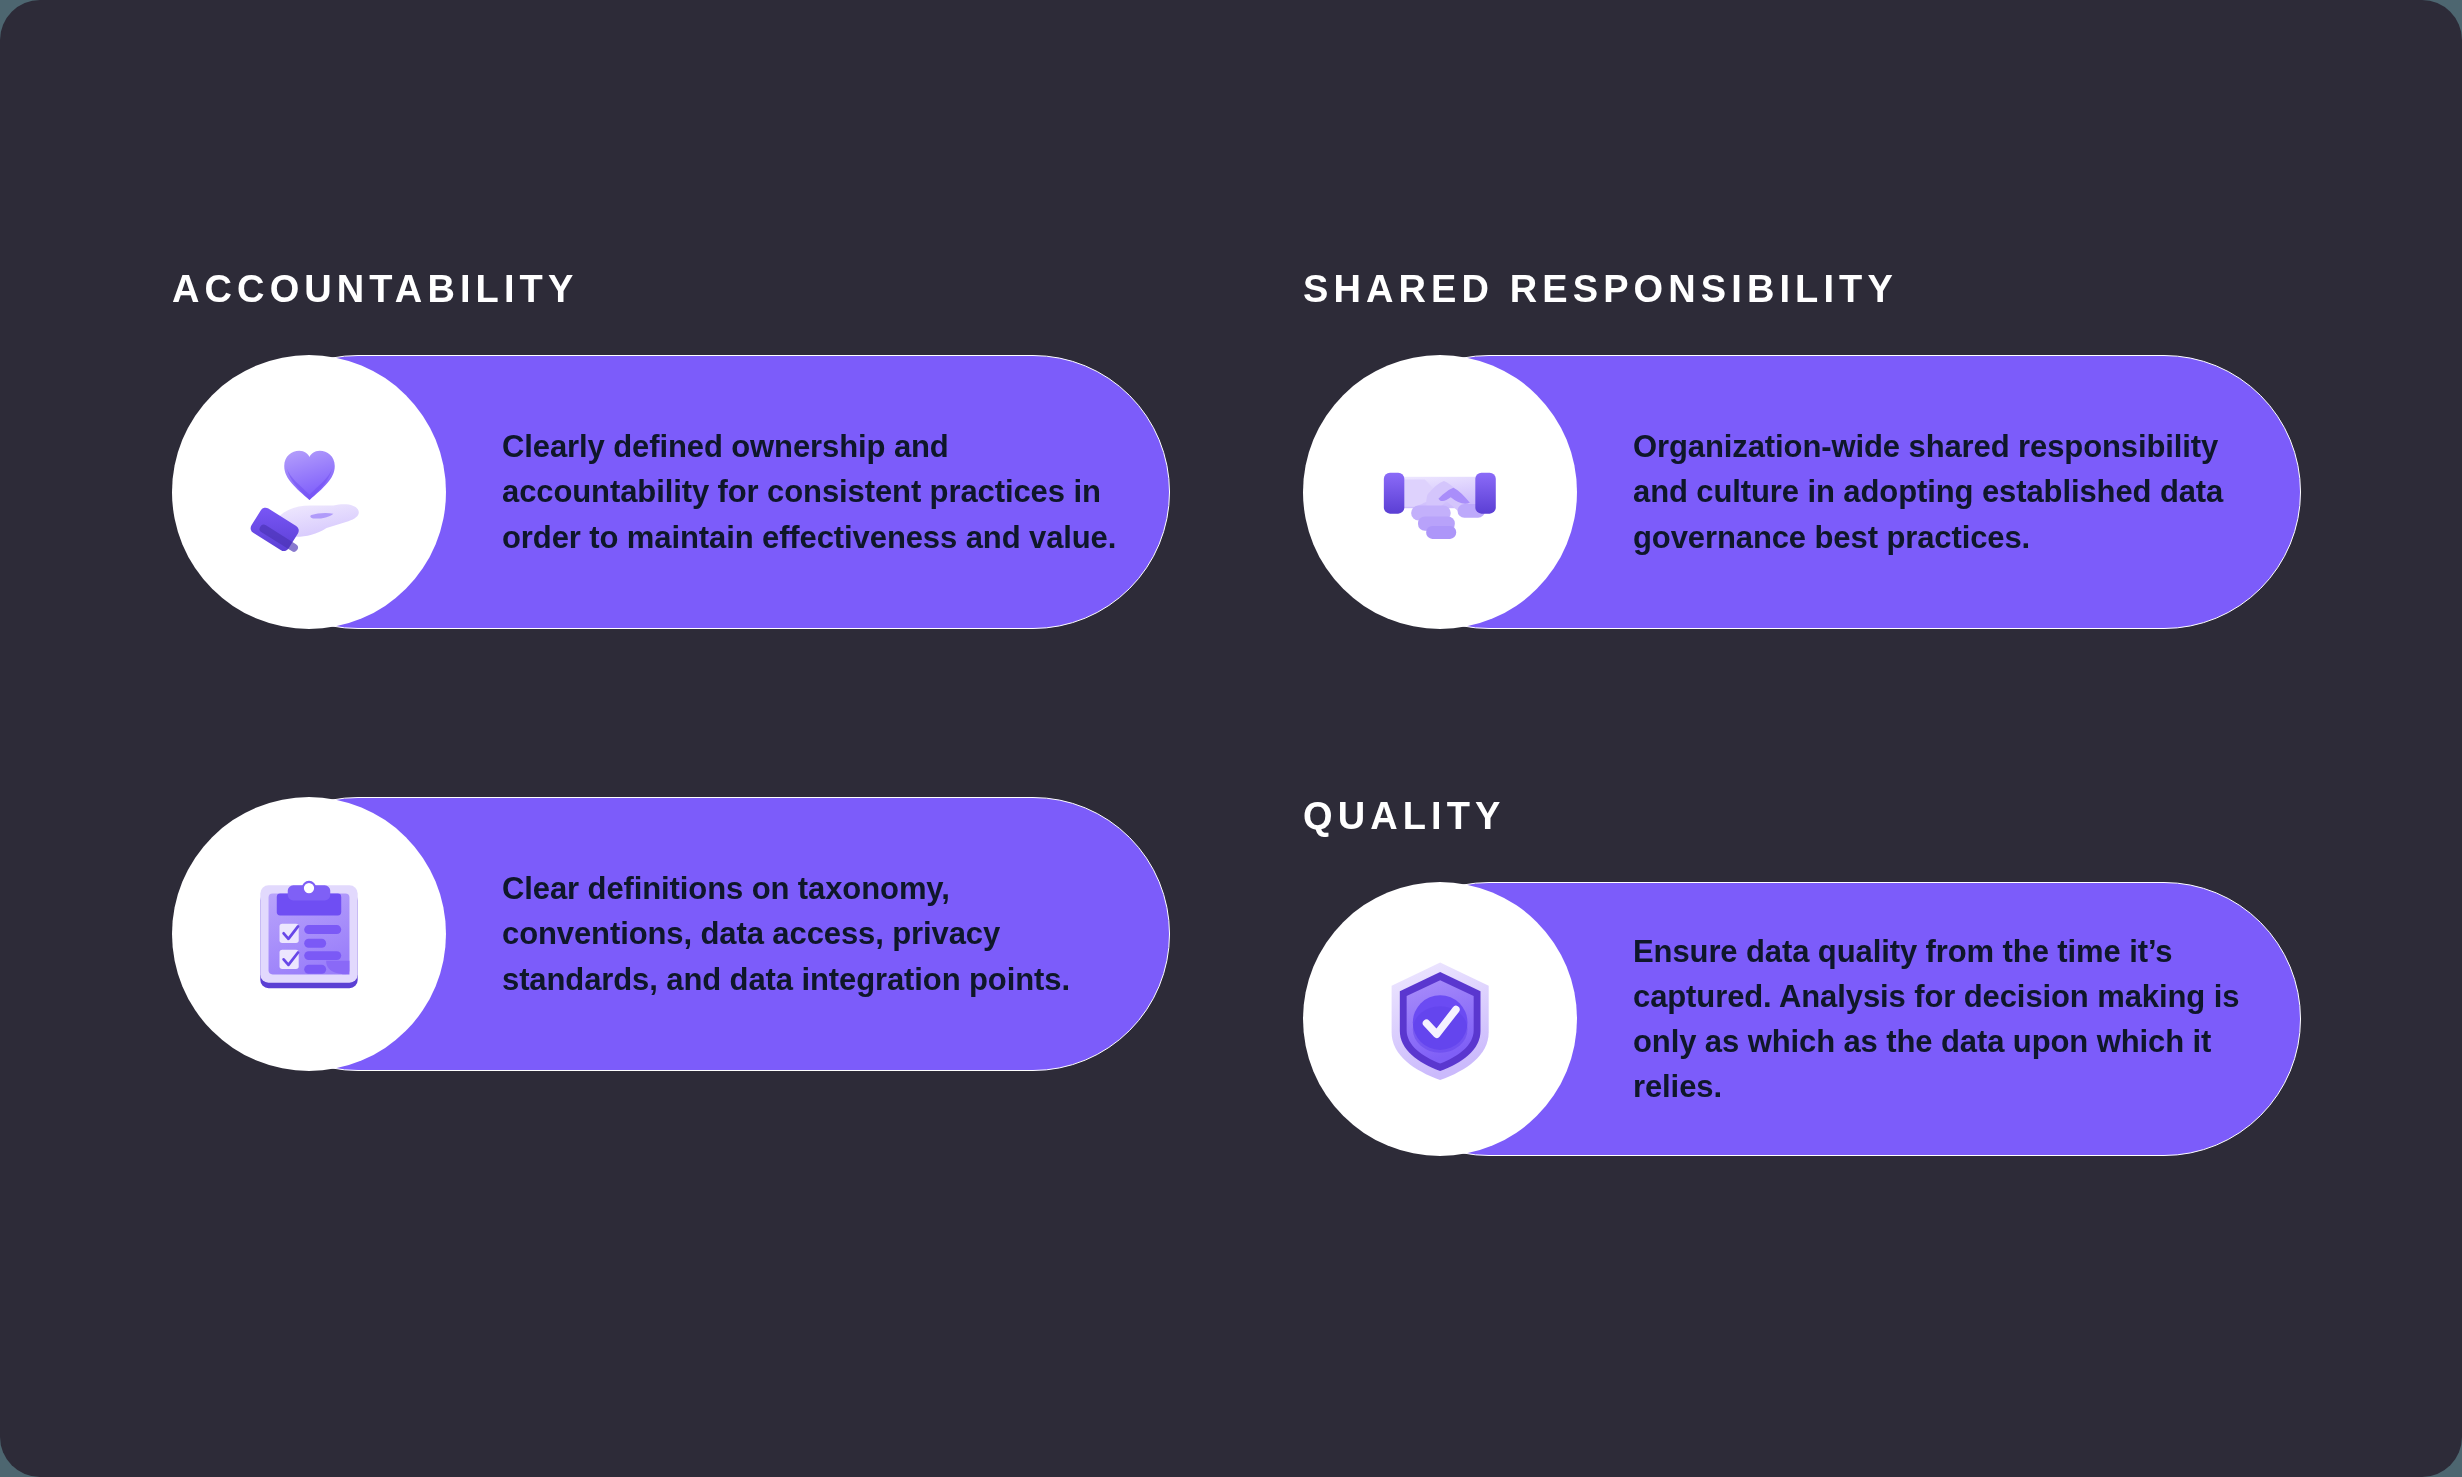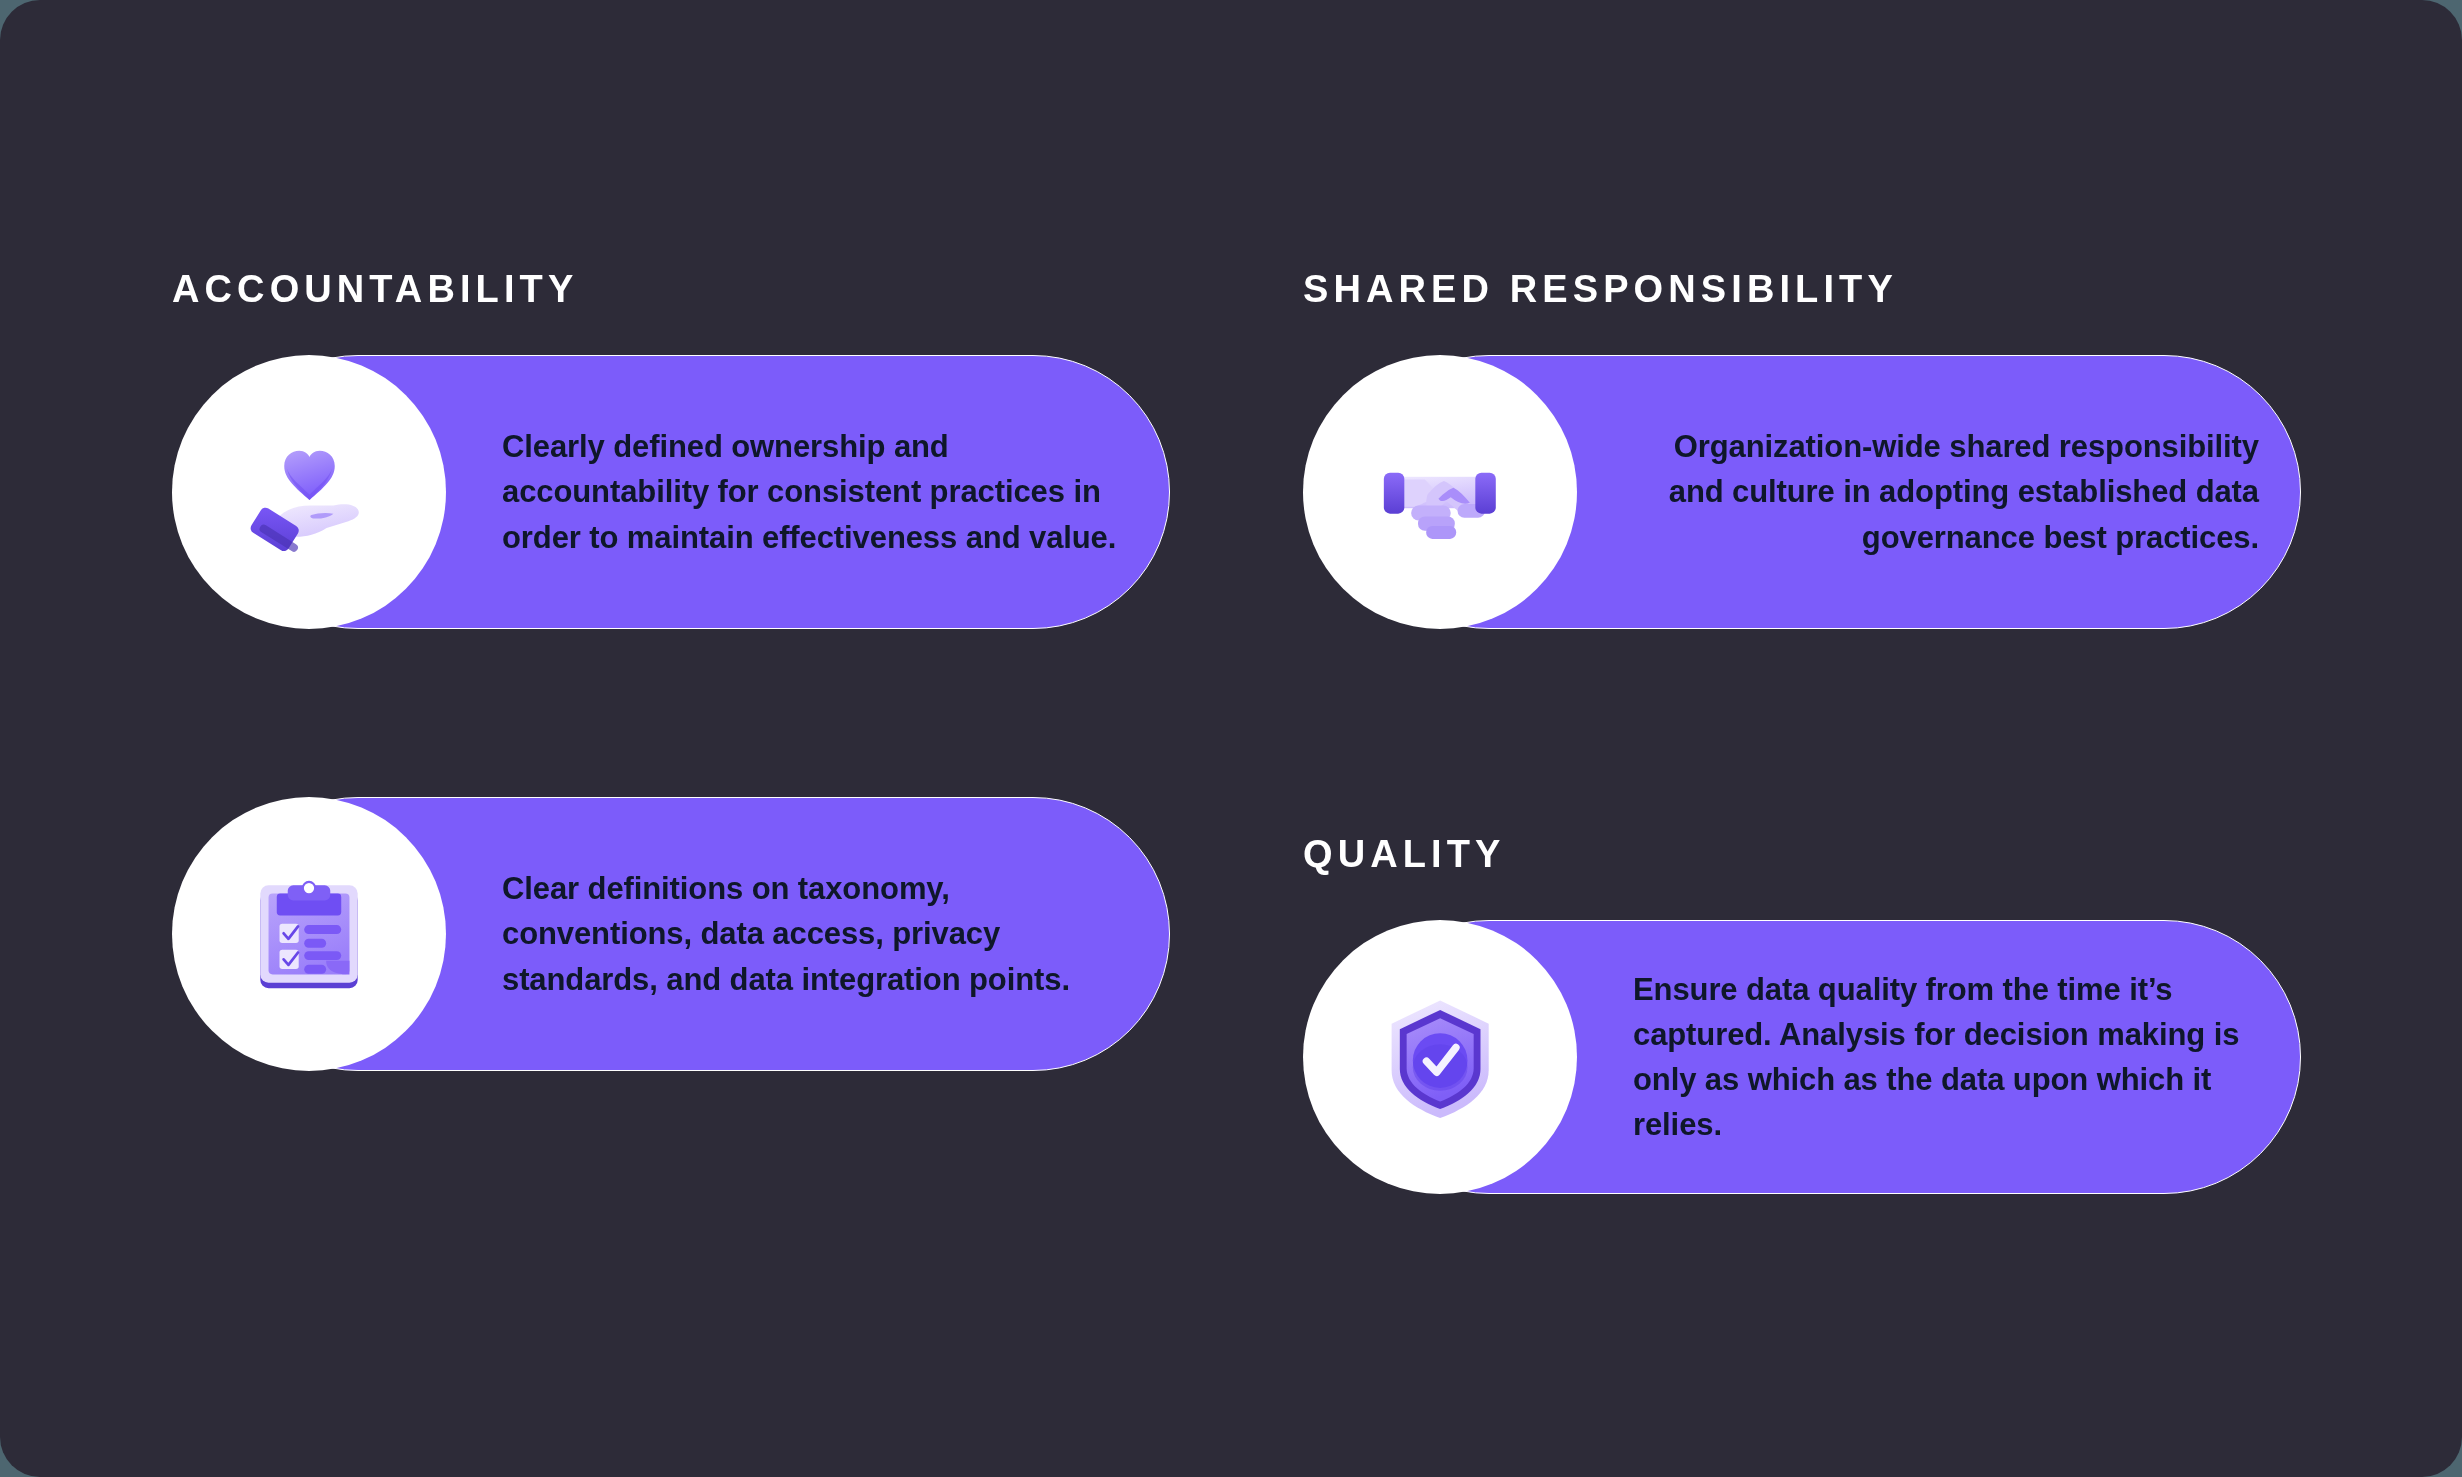--- a/index.html
+++ b/index.html
@@ -14,23 +14,23 @@
     background:#2d2b38;
     border-radius:40px;
     overflow:hidden;
   }
   .grid{
     position:absolute;
     left:0;top:0;width:2462px;height:1477px;
   }
   .card{position:absolute;}
   .card.c0{left:172px;  top:270px;}
-  .card.c1{left:1303px; top:270px;text-align:right;}
+  .card.c1{left:1303px; top:270px;}
   .card.c2{left:172px;  top:797px;}
-  .card.c3{left:1303px; top:835px;}
+  .card.c3{left:1303px; top:797px;}
 
   .heading{
     color:#ffffff;
     font-size:38px;
     font-weight:bold;
     letter-spacing:5.1px;
     line-height:1;
     white-space:nowrap;
     margin:0 0 47px 0;
   }

